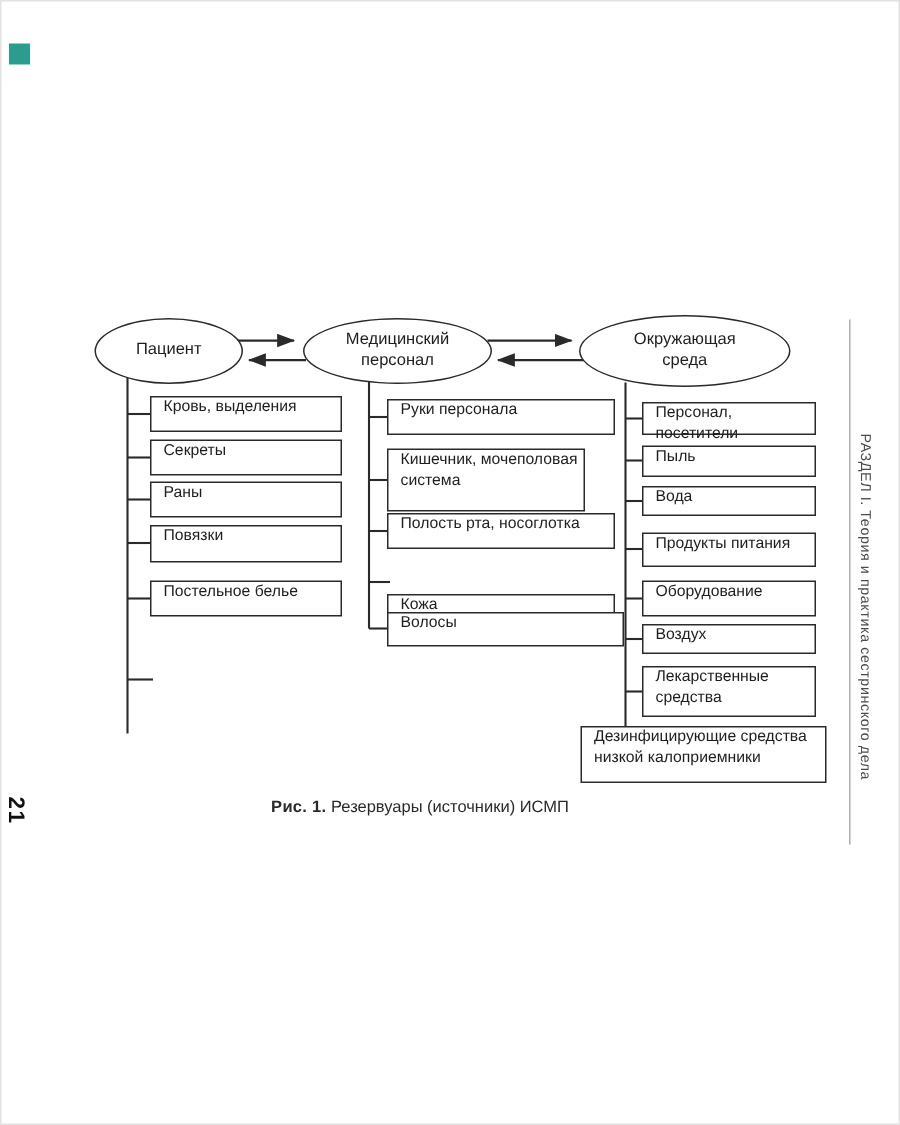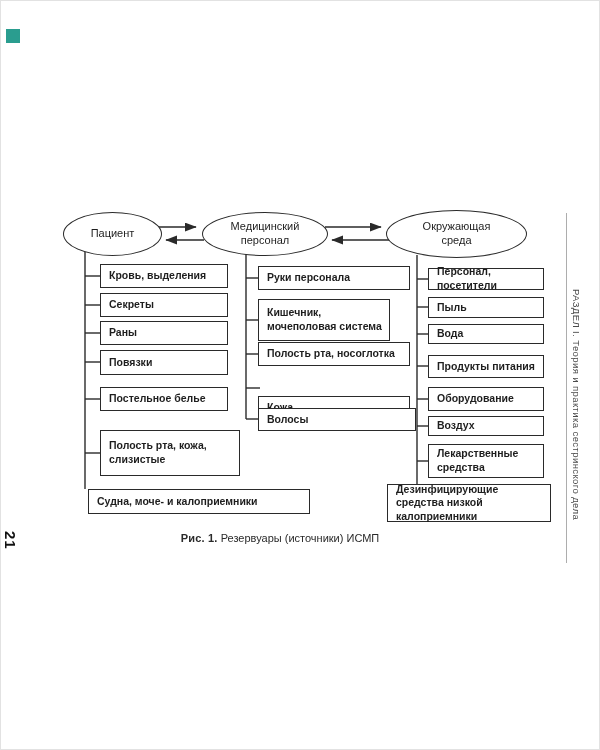--- a/index.html
+++ b/index.html
@@ -19,22 +19,22 @@
     writing-mode:vertical-rl;white-space:nowrap;letter-spacing:0.4px;
   }
   svg.wires{position:absolute;left:0;top:0;pointer-events:none;}
   .ellipse{
     position:absolute;border:1.5px solid #2a2a2a;border-radius:50%;background:#fff;
     display:flex;align-items:center;justify-content:center;text-align:center;
     font-size:11px;line-height:1.25;box-sizing:border-box;z-index:2;
   }
   .nbox{
     position:absolute;border:1.5px solid #2a2a2a;background:#fff;box-sizing:border-box;
-    display:flex;align-items:center;padding-left:8px;padding-right:4px;
-    font-size:10.5px;line-height:1.3;z-index:2;font-weight:bold;
+    display:flex;padding-left:8px;padding-right:4px;
+    font-size:10.5px;line-height:1.3;z-index:2;
   }
   .caption{
     position:absolute;left:90px;top:532px;width:380px;text-align:center;
     font-size:11px;color:#2a2a2a;
   }
   .caption b{letter-spacing:0.2px;margin-top:44px;}
 </style>
 </head>
 <body>
 
@@ -102,26 +102,20 @@
     </div>
   <div class="nbox" style="left:100px;top:321px;width:128px;height:24px">
     <span>Раны</span>
     </div>
   <div class="nbox" style="left:100px;top:350px;width:128px;height:25px">
     <span>Повязки</span>
     </div>
   <div class="nbox" style="left:100px;top:387px;width:128px;height:24px">
     <span>Постельное белье</span>
     </div>
-  <div class="nbox" style="left:100px;top:430px;width:140px;height:46px">
-    <span>Полость рта, кожа, слизистые</span>
-    </div>
-  <div class="nbox" style="left:88px;top:489px;width:222px;height:25px">
-    <span>Судна, моче- и калоприемники</span>
-    </div>
 
   <div class="nbox" style="left:258px;top:266px;width:152px;height:24px">
     <span>Руки персонала</span>
     </div>
   <div class="nbox" style="left:258px;top:299px;width:132px;height:42px">
     <span>Кишечник, мочеполовая система</span>
     </div>
   <div class="nbox" style="left:258px;top:342px;width:152px;height:24px">
     <span>Полость рта, носоглотка</span>
     </div>

